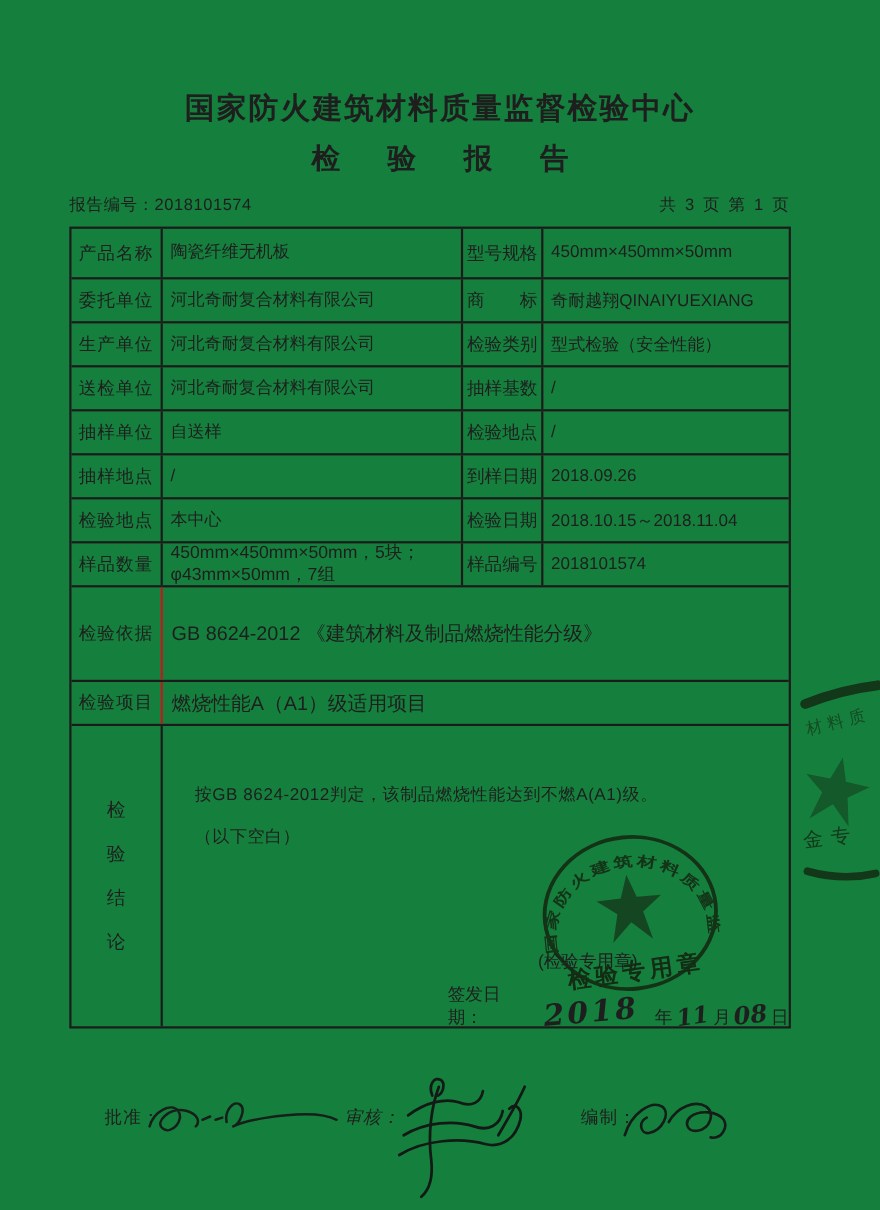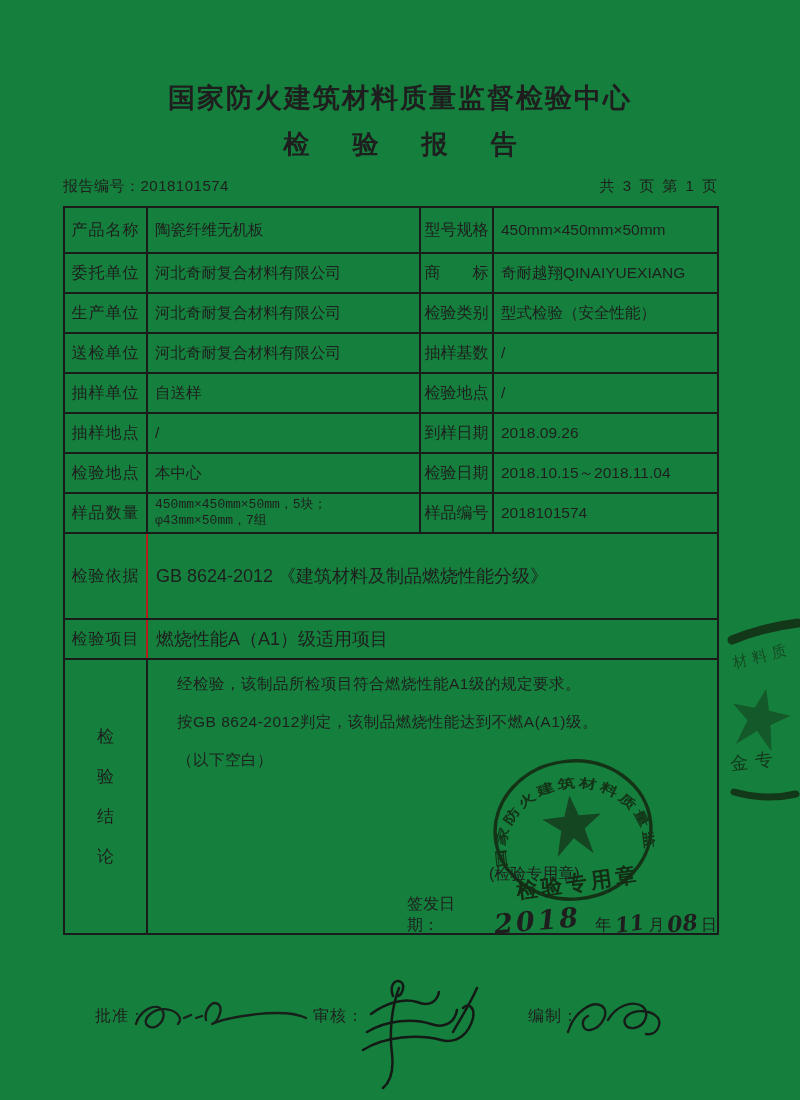--- a/index.html
+++ b/index.html
@@ -54,21 +54,21 @@
   }
   .val2 {
     flex:1; border-left:2px solid #1b1b1b;
     display:flex; align-items:center; padding:2px 4px 2px 7px;
     font-size:15.5px;
   }
   .fullval {
     flex:1; border-left:2px solid #b91c1c;
     display:flex; align-items:center; padding:2px 6px 2px 8px; font-size:18px;
   }
-  .smaller { font-size:13px;font-family:Liberation Mono, monospace; }
+  .smaller { font-size:16px; }
   
   .conc-lab {
     width:81px; flex:none; display:flex; flex-direction:column;
     align-items:center; justify-content:center; gap:17px;
     font-size:17px;
   }
   .conc-body { flex:1; border-left:2px solid #1b1b1b; position:relative; }
   .conc-line { position:absolute; left:29px; font-size:15.5px; letter-spacing:.5px; white-space:nowrap; }
   .cl1 { top:14px; } .cl2 { top:52px; } .cl3 { top:90px; }
   .seal-note { position:absolute; left:341px; top:204px; font-size:16px; z-index:6; }
@@ -79,21 +79,21 @@
   .hand { font-family:"DejaVu Serif","Liberation Serif",serif; font-style:italic; font-weight:bold; display:inline-block; }
   .hand-year { font-size:27px; letter-spacing:3px; transform:rotate(-5deg); margin-left:26px; margin-right:14px; }
   .hand-month { font-size:21px; transform:rotate(-8deg); margin:0 4px; }
   .hand-day { font-size:22px; transform:rotate(-6deg); margin:0 3px; }
   
   .stamp-main { position:absolute; left:478px; top:752px; z-index:3; mix-blend-mode:multiply; opacity:.92; }
   .stamp-edge { position:absolute; left:726px; top:614px; z-index:3; mix-blend-mode:multiply; opacity:.9; }
   
   .footer { position:absolute; left:63px; top:1000px; width:700px; height:90px; font-size:16px; }
   .f-lab { position:absolute; top:6px; letter-spacing:1px; }
-  .f-approve { left:32px; } .f-review { left:250px; } .f-prepare { left:465px; }
+  .f-approve { left:32px; } .f-review { left:250px;font-style:italic; } .f-prepare { left:465px; }
   .sig { position:absolute; }
   .sig-approve { left:65px; top:-12px; }
   .sig-review { left:272px; top:-26px; }
   .sig-prepare { left:497px; top:-12px; }
 </style>
 </head>
 <body>
 
 <div class="page">
 
@@ -166,21 +166,20 @@
     </div>
 
     <div class="tr h275">
       <div class="conc-lab">
         <span>检</span>
         <span>验</span>
         <span>结</span>
         <span>论</span>
       </div>
       <div class="conc-body">
-        <div class="conc-line cl1">经检验，该制品所检项目符合燃烧性能A1级的规定要求。</div>
         <div class="conc-line cl2">按GB 8624-2012判定，该制品燃烧性能达到不燃A(A1)级。</div>
         <div class="conc-line cl3">（以下空白）</div>
         <div class="seal-note">(检验专用章)</div>
         <div class="sign-date">
           <span>签发日期：</span>
           <span class="hand hand-year">2018</span>
           <span>年</span>
           <span class="hand hand-month">11</span>
           <span>月</span>
           <span class="hand hand-day">08</span>

